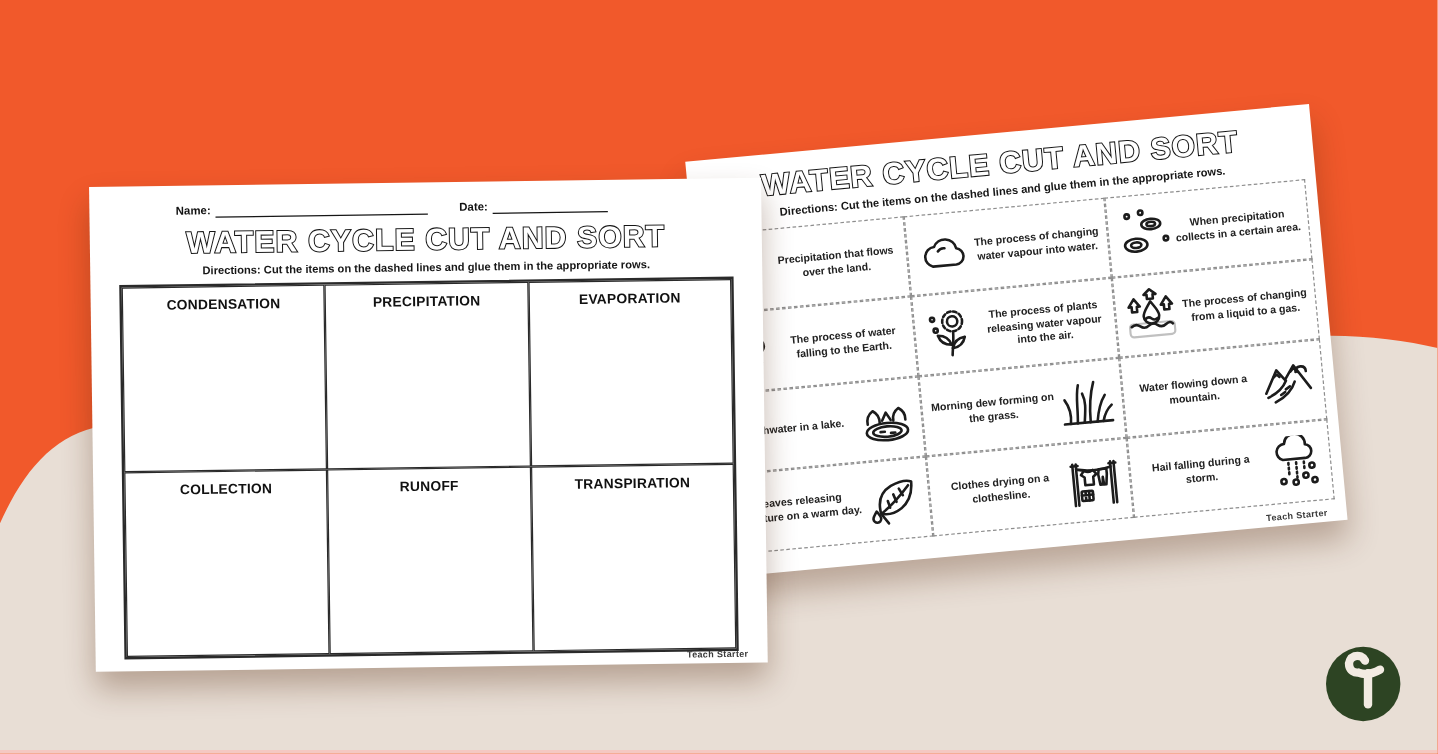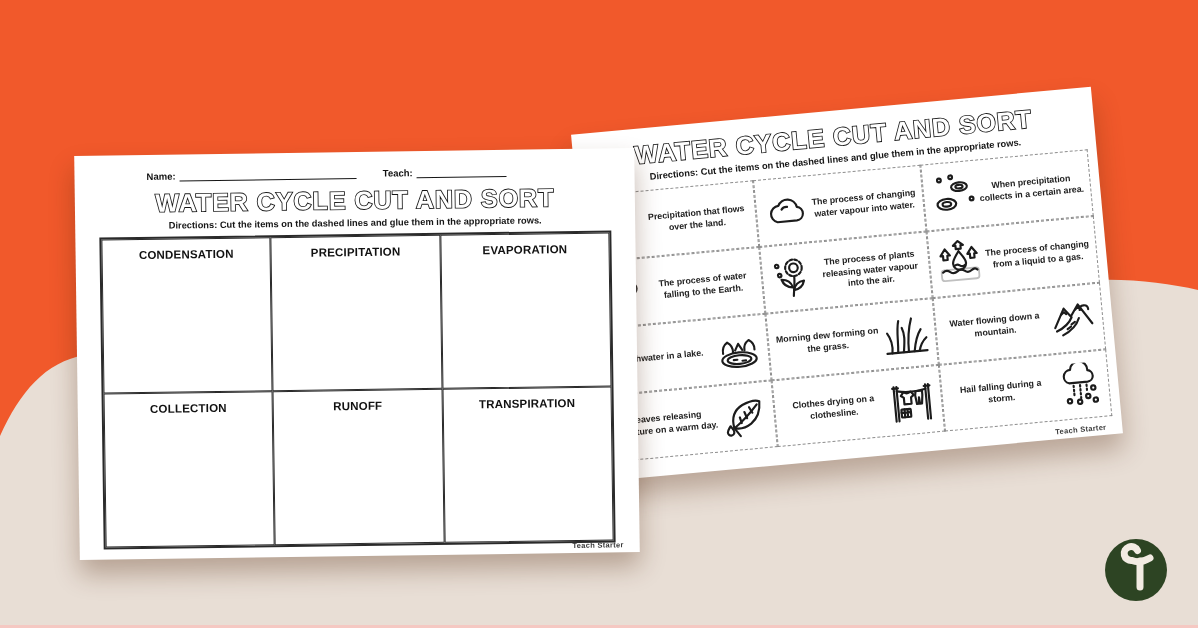--- a/index.html
+++ b/index.html
@@ -221,21 +221,21 @@
     <div class="watermark">Teach Starter</div>
   </div>
 
   <div class="page page-left">
     <div class="name-row">
       <div class="nd-group name">
         <span class="nd-label">Name:</span>
         <span class="nd-line"></span>
       </div>
       <div class="nd-group date">
-        <span class="nd-label">Teach:</span>
+        <span class="nd-label">Date:</span>
         <span class="nd-line"></span>
       </div>
     </div>
     <h1 class="bubble-title">WATER CYCLE CUT AND SORT</h1>
     <p class="directions">Directions: Cut the items on the dashed lines and glue them in the appropriate rows.</p>
     <div class="sort-table" id="sort-table">
         <div class="sort-cell">
           <div class="sort-cell-header">CONDENSATION</div>
         </div>
         <div class="sort-cell">

